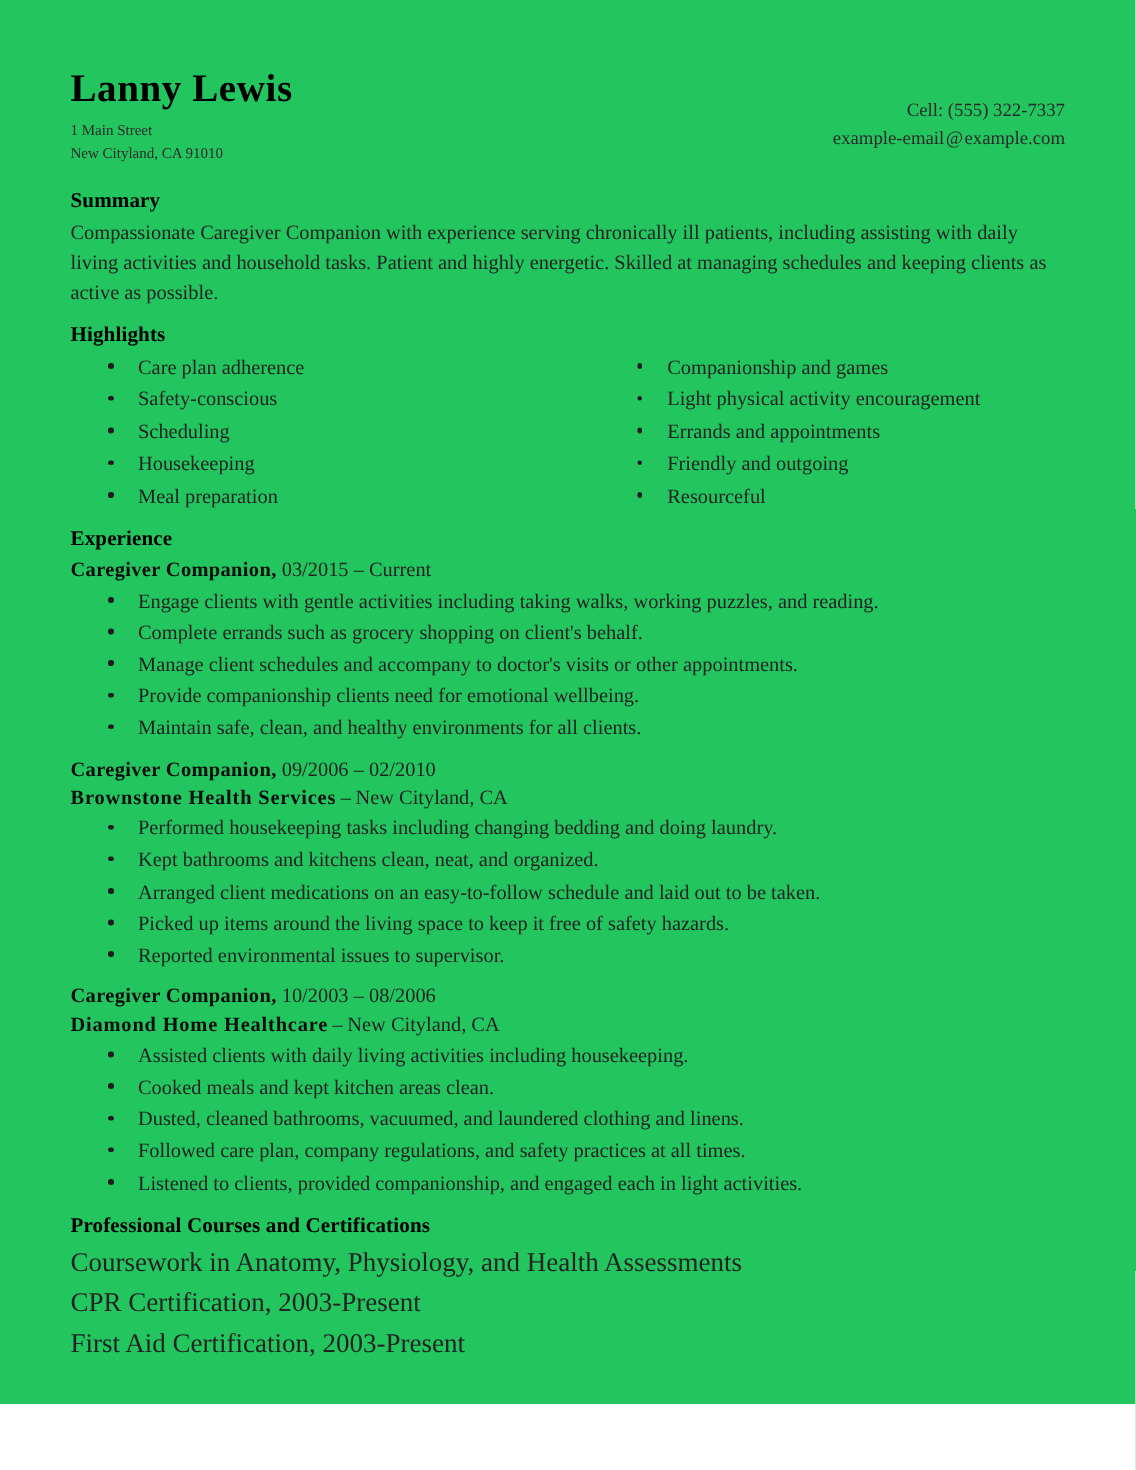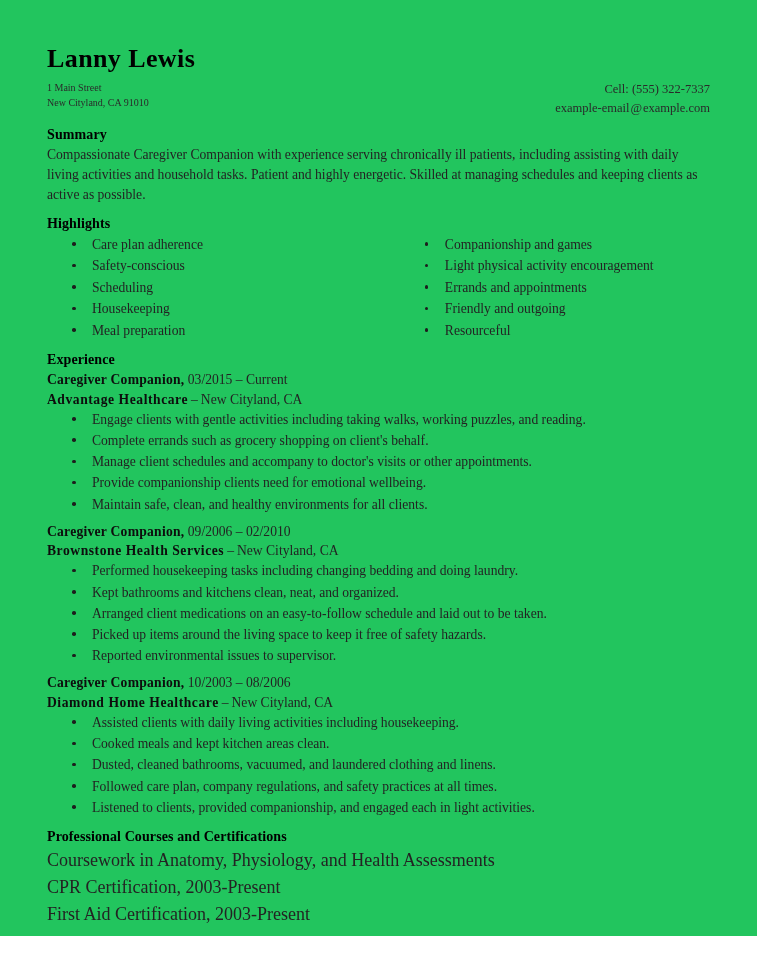--- a/index.html
+++ b/index.html
@@ -39,21 +39,21 @@
   }
   .addr-line {
     font-size: 10px;
     line-height: 1.46;
     color: #2a2a2a;
     font-family: Liberation Serif, serif;
   }
   .contact-block {
     position: absolute;
     right: 0;
-    top: 36px;
+    top: 20px;
     text-align: right;
     font-family: Liberation Serif, serif;
   }
   .contact-line {
     font-size: 12.5px;
     line-height: 1.52;
     color: #2a2a2a;
     white-space: nowrap;
   }
   .at-glyph {
@@ -215,21 +215,20 @@
           </ul>
       </div>
     </div>
   </div>
 
   <div class="section">
     <div class="section-title">Experience</div>
     <div id="jobs-container">
         <div class="job">
           <div class="job-line"><span class="job-title">Caregiver Companion,</span><span class="job-dates"> 03/2015 – Current</span></div>
-          <div class="job-line"><span class="job-company">Advantage Healthcare</span><span class="dash">–</span><span class="job-location">New Cityland, CA</span></div>
           <ul class="bullets">
             <li>Engage clients with gentle activities including taking walks, working puzzles, and reading.</li>
             <li>Complete errands such as grocery shopping on client's behalf.</li>
             <li>Manage client schedules and accompany to doctor's visits or other appointments.</li>
             <li>Provide companionship clients need for emotional wellbeing.</li>
             <li>Maintain safe, clean, and healthy environments for all clients.</li>
           </ul>
         </div>
         <div class="job">
           <div class="job-line"><span class="job-title">Caregiver Companion,</span><span class="job-dates"> 09/2006 – 02/2010</span></div>

